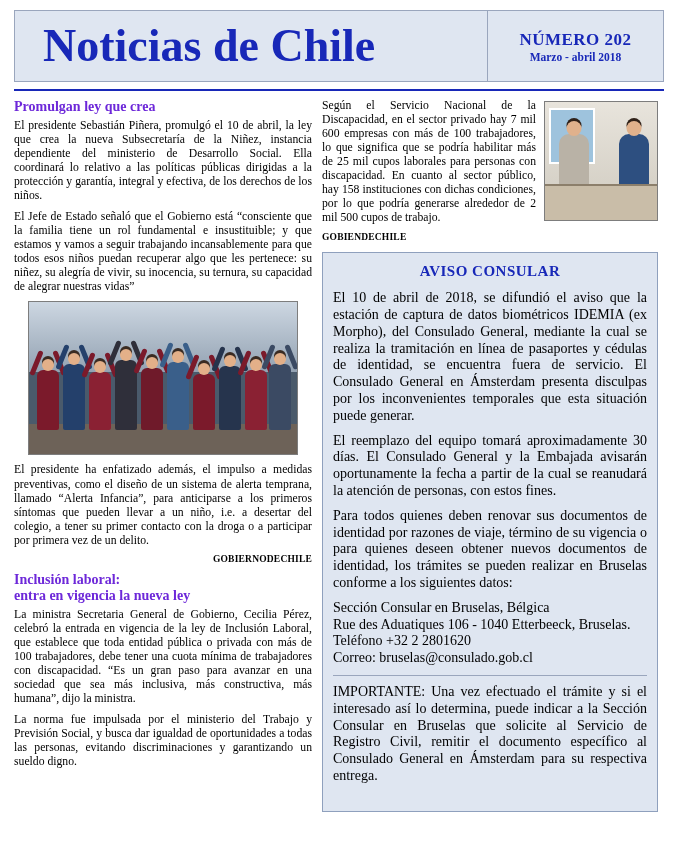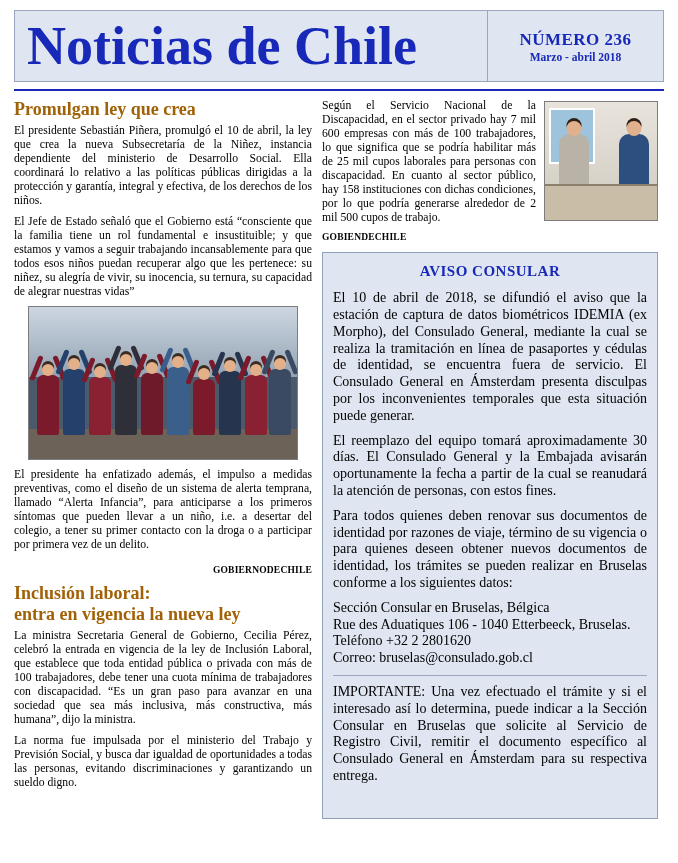--- a/index.html
+++ b/index.html
@@ -28,24 +28,24 @@
     align-items: stretch;
     border: 1px solid #9aa6bd;
     background: #dfe6f1;
     height: 72px;
     box-sizing: border-box;
   }
   .masthead-title {
     flex: 1 1 auto;
     display: flex;
     align-items: center;
-    padding-left: 12px;
+    padding-left: 28px;
     font-family: "Liberation Serif", serif;
     font-weight: bold;
-    font-size: 54px;
+    font-size: 46px;
     color: #1828b8;
     letter-spacing: 0px;
     line-height: 1;
   }
   .masthead-right {
     flex: 0 0 175px;
     border-left: 1px solid #9aa6bd;
     display: flex;
     flex-direction: column;
     align-items: center;
@@ -80,33 +80,33 @@
     width: 308px;
     padding-right: 10px;
     box-sizing: border-box;
   }
   .col-right {
     width: 336px;
     box-sizing: border-box;
   }
 
   h2.headline {
-    color: #a16207;
-    font-size: 18px;
+    color: #6d28d9;
+    font-size: 14px;
     font-weight: bold;
     margin: 0 0 4px 0;
     line-height: 1.15;
   }
   p.body {
     font-size: 11.7px;
     line-height: 1.2;
     margin: 0 0 7px 0;
     text-align: justify;
   }
-  p.body.tight { margin-bottom: 13px; }
+  p.body.tight { margin-bottom: 6px; }
   .credit {
     font-size: 9.5px;
     font-weight: bold;
     text-align: right;
     margin: 0 0 8px 0;
     letter-spacing: .2px;
   }
   .credit.left { text-align: left; }
 
   
@@ -183,21 +183,21 @@
     content:""; position:absolute; left:50%; transform:translateX(-50%);
     top:-13px; width:15px; height:15px; border-radius:50%; background:#e0b18c;
     box-shadow: 0 -3px 0 0 #2f2119;
   }
   .op1 { right: 8px; bottom: 30px; background: #2d4f80; }
   .op2 { left: 14px; bottom: 30px; background: #b9b2a6; }
 
   .aviso-box {
     border: 1px solid #8fa0bd;
     background: #dfe6f1;
-    padding: 8px 10px 25px 10px;
+    padding: 8px 10px 18px 10px;
     margin-top: 10px;
     box-sizing: border-box;
   }
   .aviso-title {
     color: #1828b8;
     font-size: 15px;
     font-weight: bold;
     text-align: center;
     margin: 2px 0 10px 0;
     letter-spacing: .5px;
@@ -216,21 +216,21 @@
   }
 </style>
 </head>
 <body>
 
 <div class="page">
 
   <div class="masthead">
     <div class="masthead-title">Noticias de Chile</div>
     <div class="masthead-right">
-      <div class="masthead-number">NÚMERO 236</div>
+      <div class="masthead-number">NÚMERO 202</div>
       <div class="masthead-date">Marzo -  abril 2018</div>
     </div>
   </div>
   <div class="rule-under-masthead"></div>
 
   <div class="columns">
 
     <div class="col-left">
 
       <h2 class="headline">

